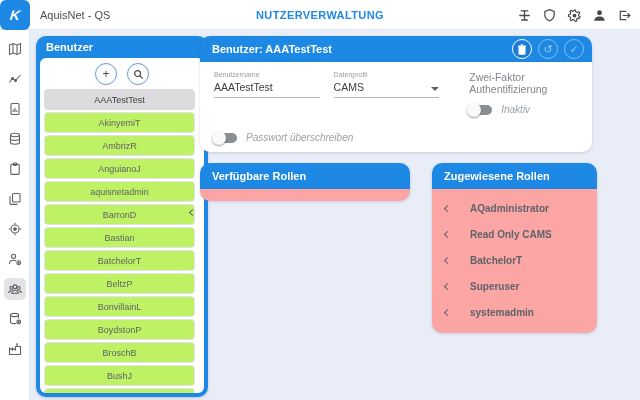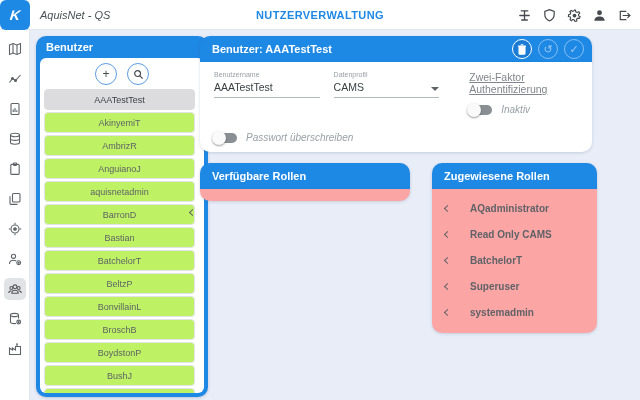--- a/index.html
+++ b/index.html
@@ -3,21 +3,21 @@
 <meta charset="utf-8">
 <style>
   html,body{margin:0;padding:0;background:#cfd6e4;}
   *{box-sizing:border-box;font-family:"Liberation Sans",sans-serif;}
   #stage{position:relative;width:640px;height:400px;background:var(--background,#e8edf7);overflow:hidden;}
 
   
   .topbar{position:absolute;left:0;top:0;width:640px;height:30px;background:#fff;border-bottom:1px solid #e3e7ee;z-index:5;}
   .logo{position:absolute;left:0;top:0;width:30px;height:30px;background:var(--primary,#1e88e5);border-radius:6px;display:flex;align-items:center;justify-content:center;}
   .logo span{color:#fff;font-weight:bold;font-style:italic;font-size:14px;transform:skewX(-6deg);}
-  .app-title{position:absolute;left:40px;top:0;height:30px;line-height:30px;font-size:11px;color:#4a4f55;font-style:italic;}
+  .app-title{position:absolute;left:40px;top:0;height:30px;line-height:30px;font-size:11px;color:#4a4f55;}
   .page-title{position:absolute;left:0;right:0;top:0;height:30px;line-height:30px;text-align:center;font-size:11px;font-weight:bold;color:var(--primary,#1e88e5);letter-spacing:.4px;}
   .topbar-icons{position:absolute;right:8px;top:0;height:30px;display:flex;align-items:center;gap:9px;}
   .tb-icon{width:16px;height:16px;display:flex;align-items:center;justify-content:center;color:#46494d;cursor:pointer;}
   .tb-icon svg{display:block;}
 
   
   .rail{position:absolute;left:0;top:30px;width:30px;height:370px;background:#fff;border-right:1px solid #e3e7ee;display:flex;flex-direction:column;align-items:center;padding-top:8px;gap:8px;z-index:4;}
   .rail-item{width:22px;height:22px;border-radius:5px;display:flex;align-items:center;justify-content:center;cursor:pointer;}
   .rail-item.active{background:#e2e3e6;}
   .rail-item svg{display:block;}
@@ -46,21 +46,21 @@
   .hdr-btn.disabled{border:1.5px solid rgba(255,255,255,.45);color:rgba(255,255,255,.55);font-size:11px;}
   .detail-body{background:#fff;border-radius:0 0 10px 10px;height:90px;padding:9px 14px 0 14px;box-shadow:0 1px 3px rgba(60,80,120,.2);}
   .form-row{display:flex;}
   .field{width:132px;}
   .field .f-label{font-size:7px;color:#9aa0a6;}
   .f-control{display:flex;align-items:flex-end;border-bottom:1px solid #b3b8bf;padding:3px 0 4px 0;}
   .f-value{font-size:10.5px;color:#3c4043;flex:1;}
   .select-arrow{width:0;height:0;border-left:4px solid transparent;border-right:4px solid transparent;border-top:4px solid #5f6368;margin-bottom:2px;}
   .field.profile{margin-left:14px;}
   .twofactor{margin-left:30px;}
-  .tf-label{font-size:10.5px;color:#80868b;text-decoration:underline;}
+  .tf-label{font-size:10.5px;color:#80868b;}
   .toggle-row{display:flex;align-items:center;gap:9px;margin-top:9px;}
   .toggle{position:relative;width:23px;height:10px;border-radius:5px;background:#8a8f94;cursor:pointer;flex:none;}
   .toggle .knob{position:absolute;left:-2px;top:-2px;width:14px;height:14px;border-radius:50%;background:#fafafa;box-shadow:0 1px 2px rgba(0,0,0,.4);}
   .toggle-label{font-size:10px;color:#9aa0a6;font-style:italic;}
   .pw-row{margin-top:17px;}
 
   
   .roles-available{position:absolute;left:200px;top:163px;width:210px;}
   .roles-assigned{position:absolute;left:420px;top:163px;width:177px;padding-left:12px;}
   .roles-body{background:#fca5a5;border-radius:0 0 10px 10px;box-shadow:0 1px 3px rgba(60,80,120,.2);font-weight:bold;}
@@ -277,24 +277,24 @@
           <div class="user-item">
             <span>BatchelorT</span>
           </div>
           <div class="user-item">
             <span>BeltzP</span>
           </div>
           <div class="user-item">
             <span>BonvillainL</span>
           </div>
           <div class="user-item">
+            <span>BoydstonP</span>
+          </div>
+          <div class="user-item">
             <span>BroschB</span>
-          </div>
-          <div class="user-item">
-            <span>BoydstonP</span>
           </div>
           <div class="user-item">
             <span>BushJ</span>
           </div>
           <div class="user-item"></div>
         </div>
     </div>
     <div class="list-scrollthumb"></div>
   </div>
 

